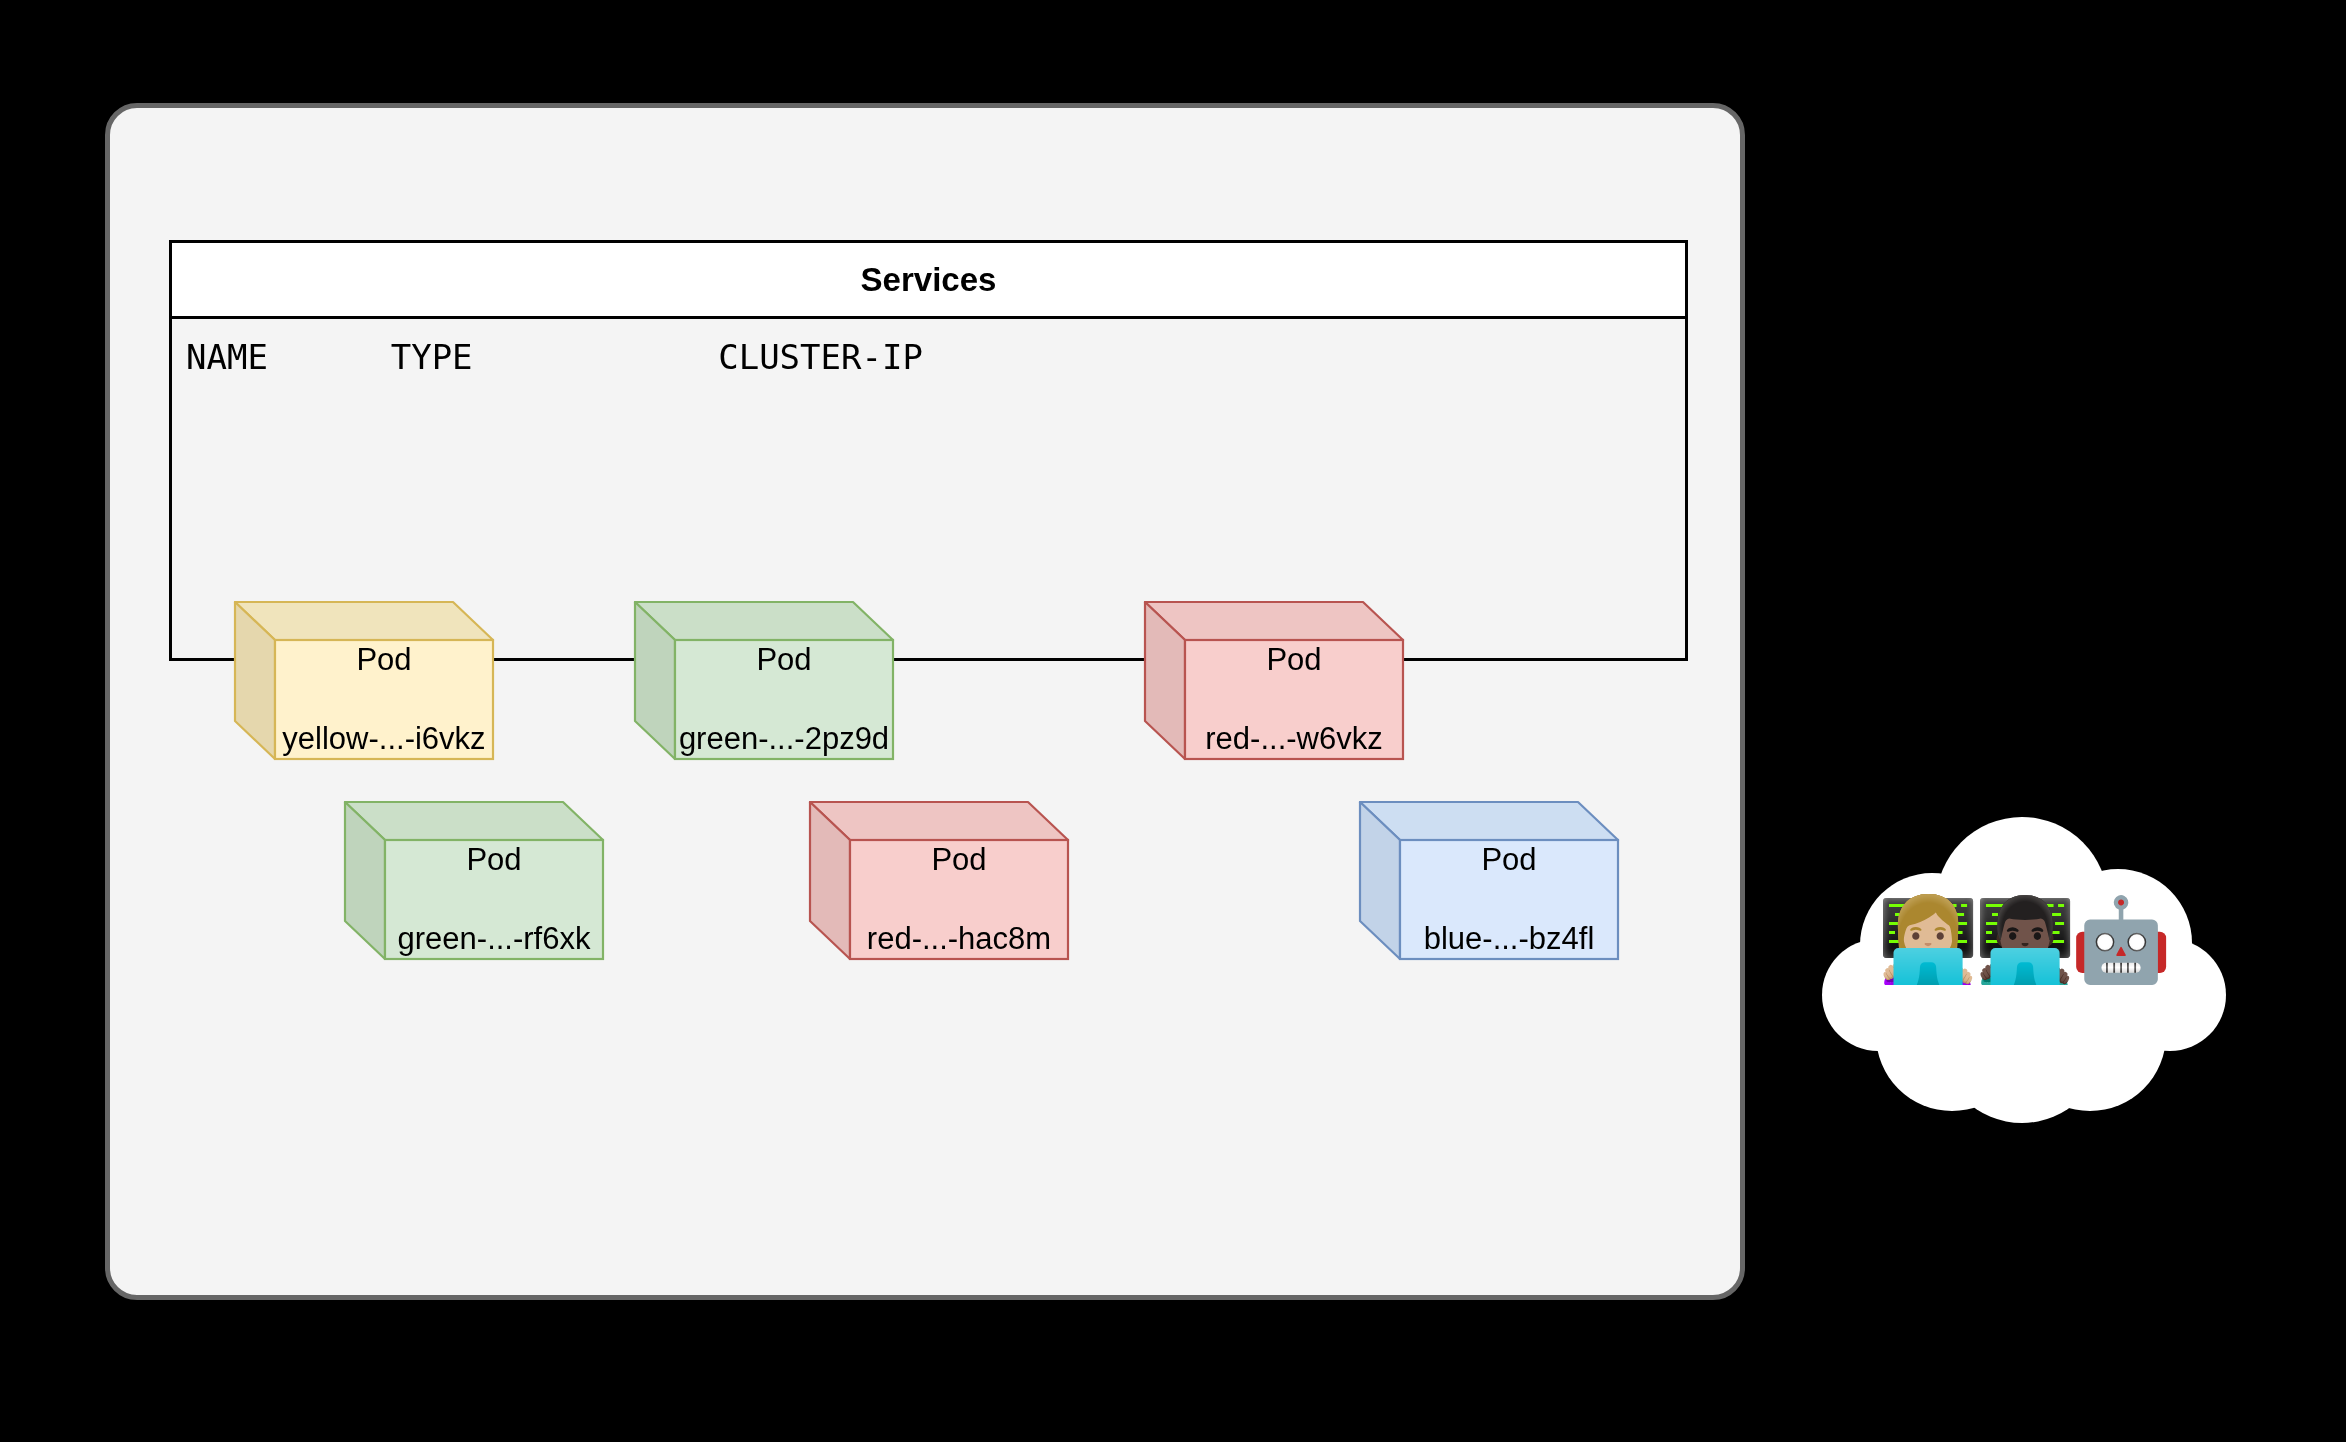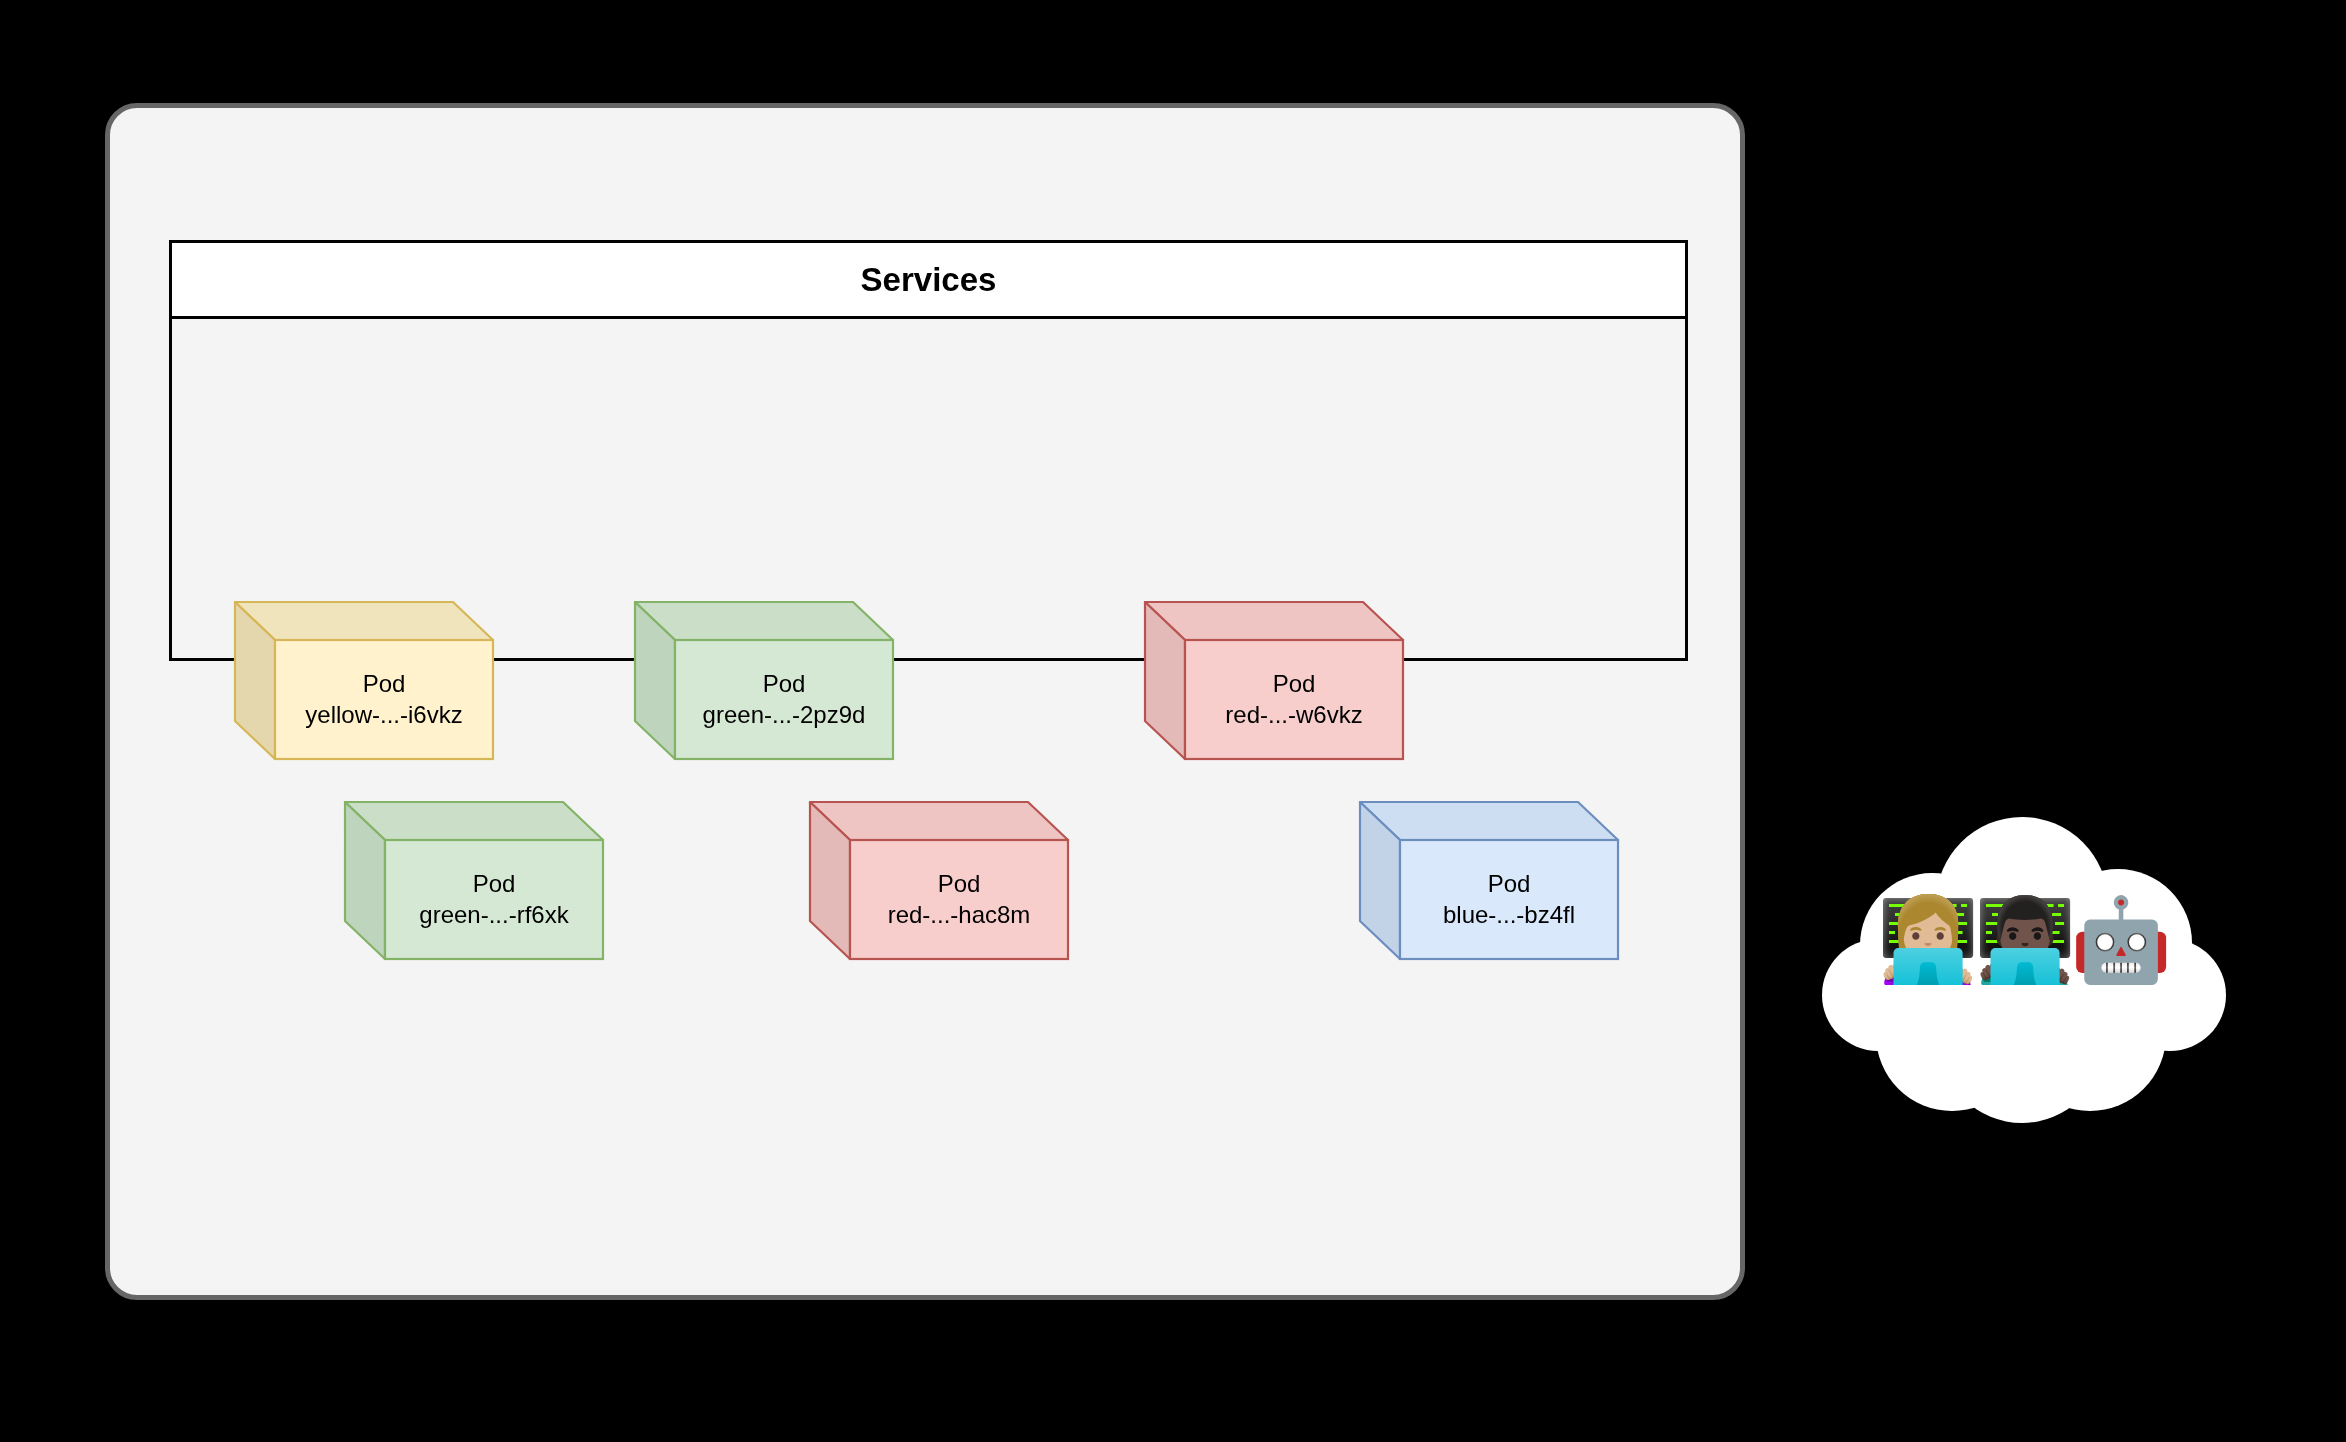--- a/index.html
+++ b/index.html
@@ -88,22 +88,22 @@
   .pod svg { display: block; width: 100%; height: 100%; overflow: visible; }
   .pod-label {
     position: absolute;
     left: 40px;
     top: 38px;
     width: 218px;
     height: 119px;
     display: flex;
     flex-direction: column;
     align-items: center;
-    justify-content: center;
-    font-size: 24px;
+    justify-content: space-between;
+    font-size: 31px;
     line-height: 1.28;
     color: #000000;
     text-align: center;
     pointer-events: none;
   }
   .pod-label span { display: block; white-space: nowrap; }
 
   
   #cloud-group {
     position: absolute;
@@ -131,20 +131,23 @@
 </style>
 </head>
 <body>
 
 <div id="cluster-panel">
 
 
   <div id="services-table">
     <div id="services-header">
       <div id="services-header-label">Services</div>
+    </div>
+    <div id="services-body">
+      <div id="services-columns">NAME      TYPE            CLUSTER-IP</div>
     </div>
   </div>
 
   <div class="pod" style="left:125px; top:494px;">
     <svg viewBox="0 0 258 157" aria-hidden="true">
       <polygon points="0,0 218,0 258,38 40,38" fill="#f0e4bc" stroke="#d6b656" stroke-width="2.2" stroke-linejoin="round"></polygon>
       <polygon points="0,0 40,38 40,157 0,119" fill="#e5d7ad" stroke="#d6b656" stroke-width="2.2" stroke-linejoin="round"></polygon>
       <rect x="40" y="38" width="218" height="119" fill="#fff2cc" stroke="#d6b656" stroke-width="2.2"></rect>
     </svg>
     <div class="pod-label">

